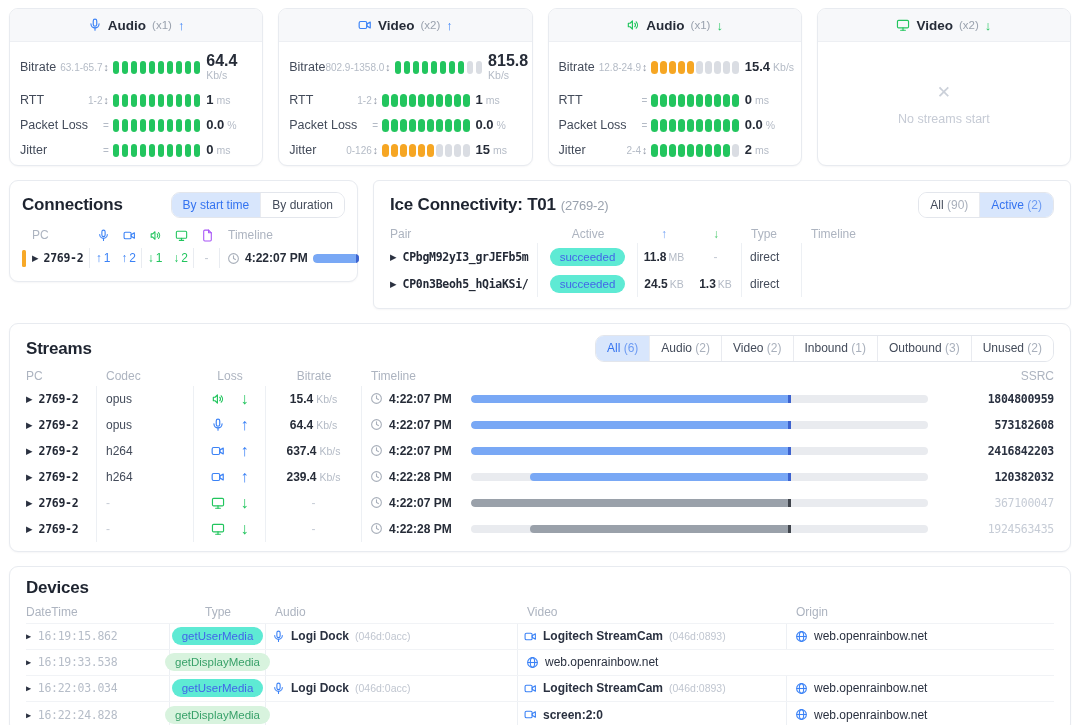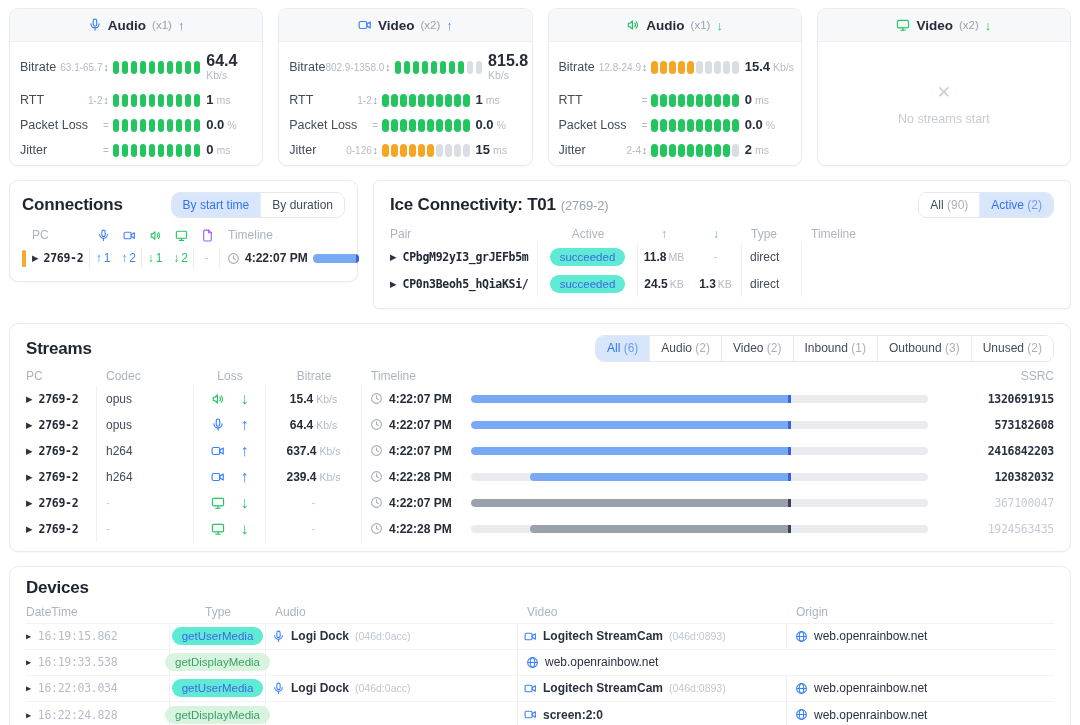--- a/index.html
+++ b/index.html
@@ -677,21 +677,21 @@
                 <circle cx="12" cy="12" r="9"></circle>
                 <path d="M12 7v5l3.5 2"></path>
               </svg>
             </span>
             <span class="time">4:22:07 PM</span>
             <div class="track">
               <div class="fill" style="left: 0%; width: 70%; background: rgb(121, 168, 245);"></div>
               <div class="cap" style="left: calc(70% - 3px); background: rgb(61, 99, 207);"></div>
             </div>
           </div>
-          <div class="cell s-ssrc">1320691915</div>
+          <div class="cell s-ssrc">1804800959</div>
         </div>
         <div class="st-grid st-row">
           <div class="cell s-pc vline">
             <span class="play">▶</span>
             <span class="mono-b">2769-2</span>
           </div>
           <div class="cell s-codec vline">opus</div>
           <div class="cell s-kind vline">
             <span class="icon ic-blue">
               <svg viewBox="0 0 24 24" fill="none" stroke="currentColor" stroke-width="2" stroke-linecap="round" stroke-linejoin="round">

